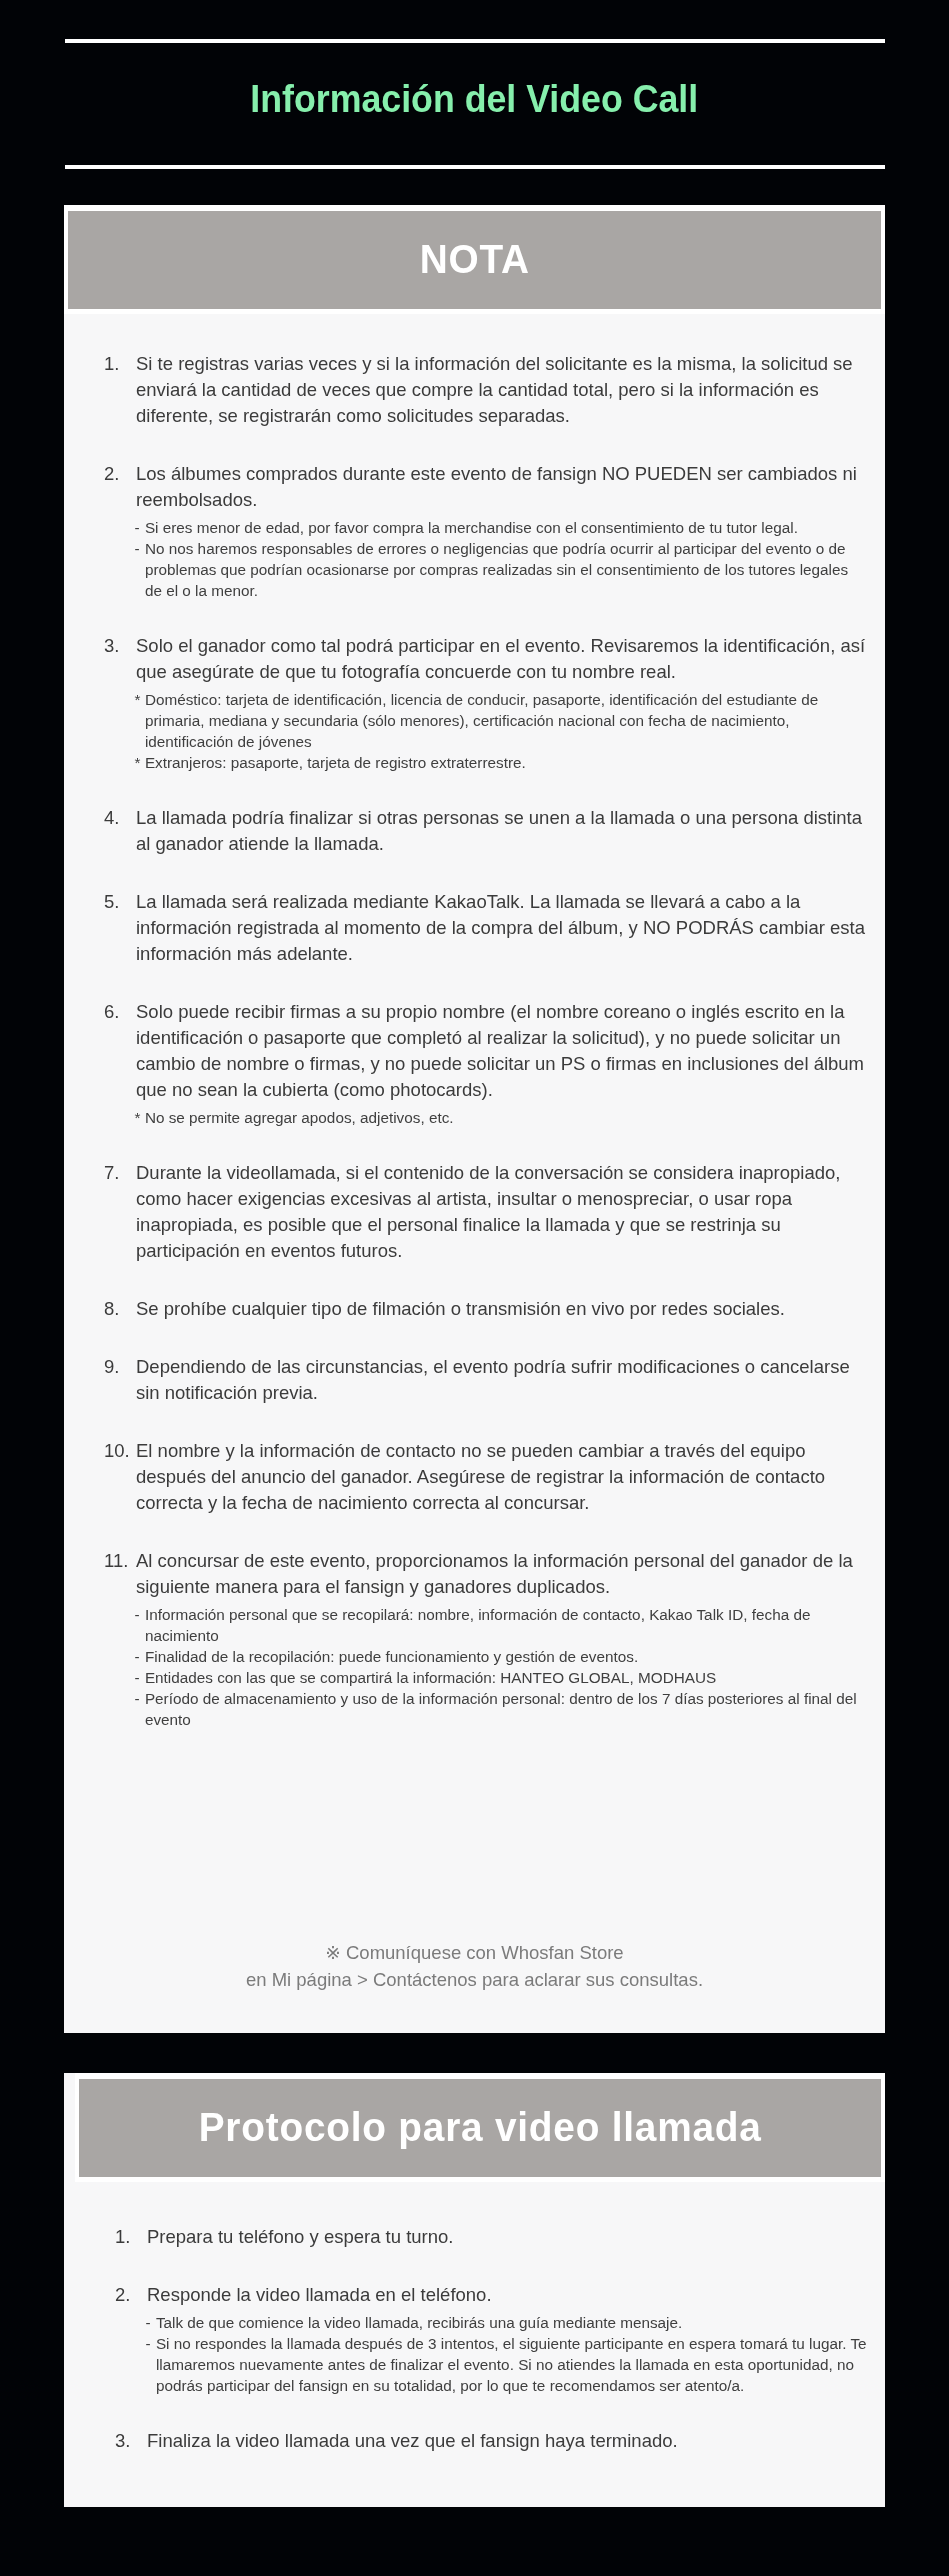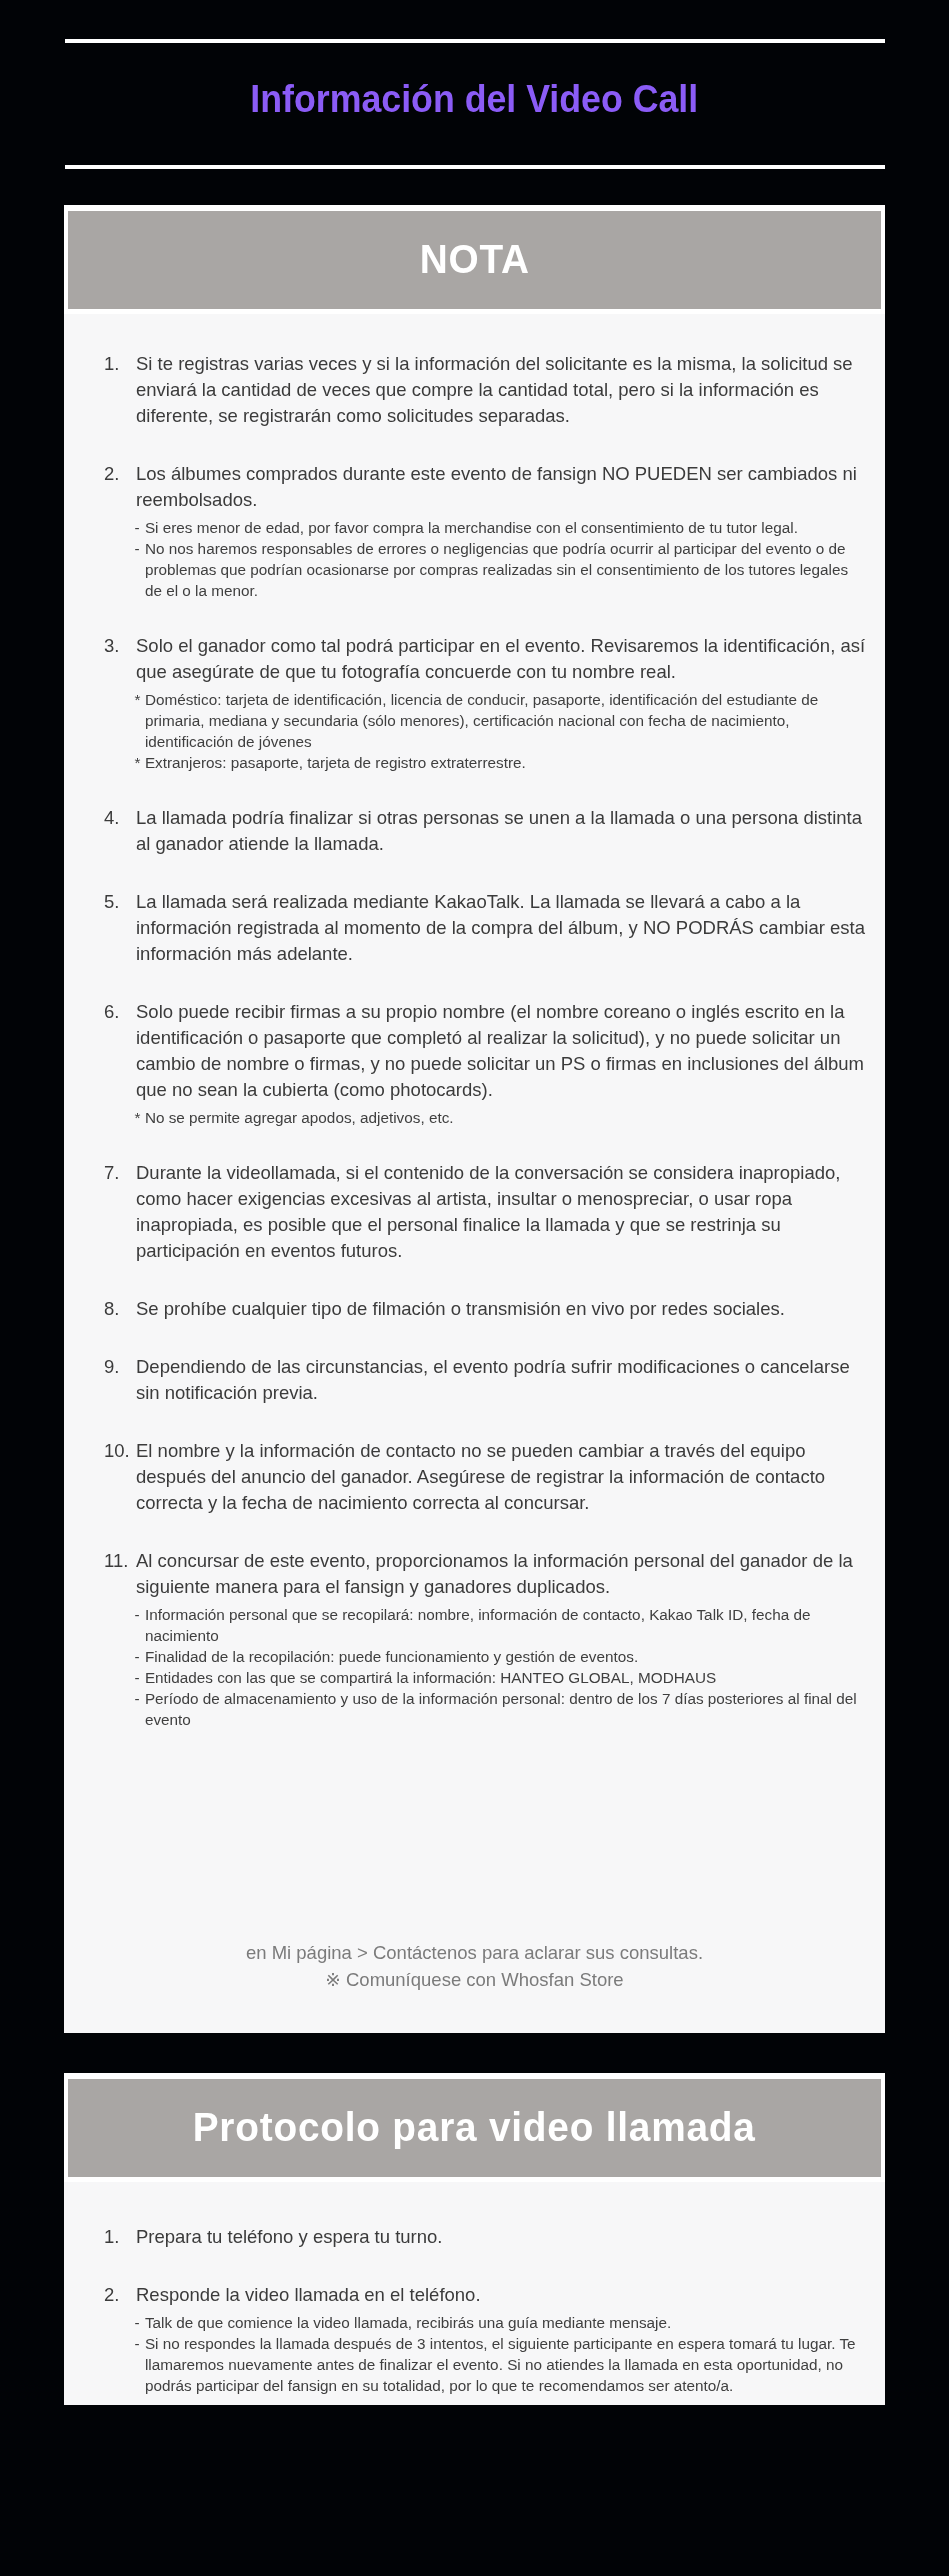--- a/index.html
+++ b/index.html
@@ -9,32 +9,32 @@
     position:relative;
     font-family:"Liberation Sans","DejaVu Sans",sans-serif;
     -webkit-font-smoothing:antialiased;
   }
   .rule { position:absolute; left:65px; width:820px; height:4px; background:#ffffff; }
   .rule-top { top:39px; }
   .rule-bottom { top:165px; }
   .page-title {
     position:absolute; top:78px; left:0; width:949px;
     margin:0; text-align:center;
-    color:#8b5cf6; font-size:38px; font-weight:bold; line-height:42px;
+    color:#86efac; font-size:38px; font-weight:bold; line-height:42px;
   }
   .page-title .squeeze { display:inline-block; transform:scaleX(0.94); transform-origin:center; white-space:nowrap; }
 
   .card {
     position:absolute; left:64px; width:821px;
     background:#f7f7f8;
     display:flex; flex-direction:column;
     box-sizing:border-box;
   }
   .card-nota     { top:205px;  height:1828px; }
-  .card-protocol { top:2073px; height:332px; }
+  .card-protocol { top:2073px; height:434px;padding-left:11px; }
 
   .card-head { background:#ffffff; padding:5.6px 4px 5.6px; flex:0 0 auto;text-align:right; }
   .card-head-bar {
     background:#a9a6a4; height:98px;
     display:flex; align-items:center; justify-content:center;
   }
   .card-head-title {
     color:#ffffff; font-weight:bold; font-size:40px; letter-spacing:0.8px;
     display:inline-block; transform:scaleX(0.97); transform-origin:center; white-space:nowrap;
   }
@@ -189,22 +189,22 @@
   <div class="sub">
     <span class="marker">-</span>
     <span class="stxt">Período de almacenamiento y uso de la información personal: dentro de los 7 días posteriores al final del evento</span>
   </div>
 </div>
   </li>
 
 
 </ol>
     <div class="footer-note">
+      <div>※ Comuníquese con Whosfan Store</div>
       <div>en Mi página &gt; Contáctenos para aclarar sus consultas.</div>
-      <div>※ Comuníquese con Whosfan Store</div>
     </div>
   </div>
 </section>
 
 <section class="card card-protocol">
   <div class="card-head">
     <div class="card-head-bar">
       <span class="card-head-title">Protocolo para video llamada</span>
     </div>
   </div>

